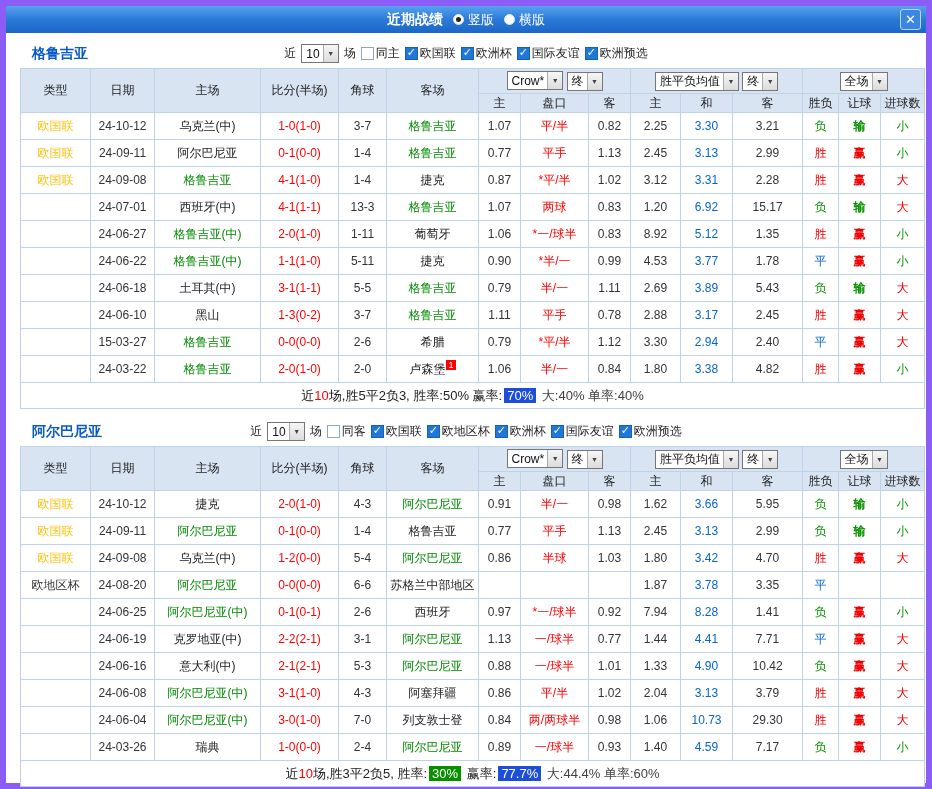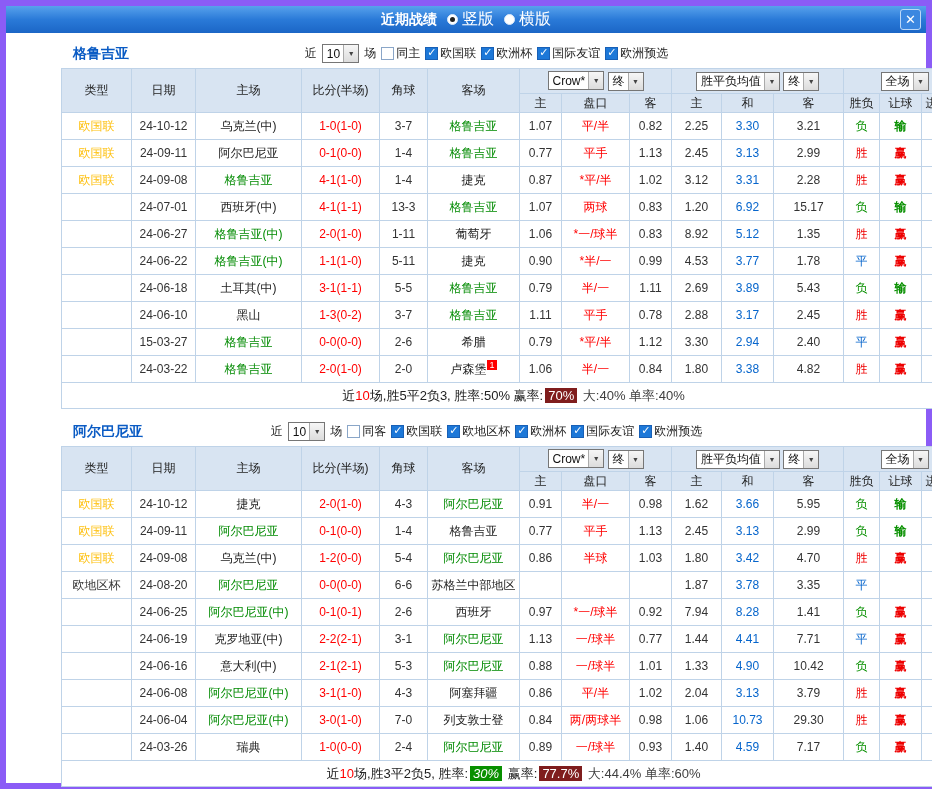--- a/index.html
+++ b/index.html
@@ -2,27 +2,27 @@
 <html><head>
 <meta charset="utf-8">
 <style>
   *{box-sizing:border-box;}
   html,body{margin:0;padding:0;}
   body{width:932px;height:789px;background:#dcdcdc;font-family:"Liberation Sans","DejaVu Sans",sans-serif;font-size:12px;color:#333;overflow:hidden;}
   .dialog{width:932px;height:789px;background:#fff;border:6px solid #8b5cf6;position:relative;}
   
   .titlebar{height:27px;background:linear-gradient(180deg,#58a2ec 0%,#2a7ad8 50%,#1b66c6 100%);display:flex;align-items:center;justify-content:center;position:relative;color:#fff;}
   .titlebar .title{font-weight:bold;font-size:14px;}
-  .layout-option{display:inline-flex;align-items:center;margin-left:10px;cursor:pointer;gap:4px;font-size:16px;}
+  .layout-option{display:inline-flex;align-items:center;margin-left:10px;cursor:pointer;gap:4px;font-size:13px;}
   .radio{width:11px;height:11px;border-radius:50%;background:#fff;border:1px solid #d8e8fa;position:relative;display:inline-block;}
   .radio.sel::after{content:"";position:absolute;left:2px;top:2px;width:5px;height:5px;border-radius:50%;background:#222;}
   .close-btn{position:absolute;right:5px;top:3px;width:21px;height:21px;background:#3b87e0;border:1px solid #bcd8f8;border-radius:3px;color:#fff;font-weight:bold;display:flex;align-items:center;justify-content:center;cursor:pointer;font-size:13px;}
   .content{padding-top:4px;}
   
-  .section{margin-top:2px;margin-left:41px;}
+  .section{margin-top:2px;}
   .section + .section{margin-top:8px;}
   .section-header{position:relative;height:29px;display:flex;align-items:center;justify-content:center;}
   .team-name{position:absolute;left:26px;color:#0a5bc4;font-size:14px;font-weight:bold;}
   .filters{display:flex;align-items:center;gap:5px;}
   .flabel{color:#222;}
   .cbwrap{display:inline-flex;align-items:center;gap:2px;cursor:pointer;color:#222;}
   .cb{width:13px;height:13px;border:1px solid #8aa6c8;background:#fff;display:inline-block;position:relative;}
   .cb.checked{background:#1d78d8;border-color:#1860b6;}
   .cb.checked::after{content:"✓";position:absolute;left:1px;top:-2px;color:#fff;font-size:11px;font-weight:bold;}
   .fselect{display:inline-flex;align-items:center;height:19px;border:1px solid #767676;background:#fff;padding-left:4px;gap:3px;cursor:pointer;color:#111;white-space:nowrap;}
@@ -44,22 +44,22 @@
   td.hline{color:#f00;}
   td.draw{color:#0665cc;}
   .t-red{color:#ee0000;}
   .t-blue{color:#0665cc;}
   .t-green{color:#089000;}
   .bold{font-weight:bold;}
   .card-badge{background:#f00;color:#fff;font-size:9px;padding:0 2px;margin-left:1px;}
   .summary-cell{height:26px;background:#fff;font-size:13px;color:#222;}
   .c-red{color:#f00;}
   .c-blue{color:#404040;}
-  .badge-red{background:#7f1d1d;color:#fff;padding:0 3px;margin:0 2px;}
-  .badge-green{background:#089000;color:#fff;padding:0 3px;margin:0 2px;font-style:italic;}
+  .badge-red{background:#1d4ed8;color:#fff;padding:0 3px;margin:0 2px;}
+  .badge-green{background:#089000;color:#fff;padding:0 3px;margin:0 2px;}
 </style>
 </head>
 <body>
 
 <div class="dialog">
   <div class="titlebar">
     <span class="title">近期战绩</span>
     <span class="layout-option">
       <span class="radio sel"></span>
       <span>竖版</span>

